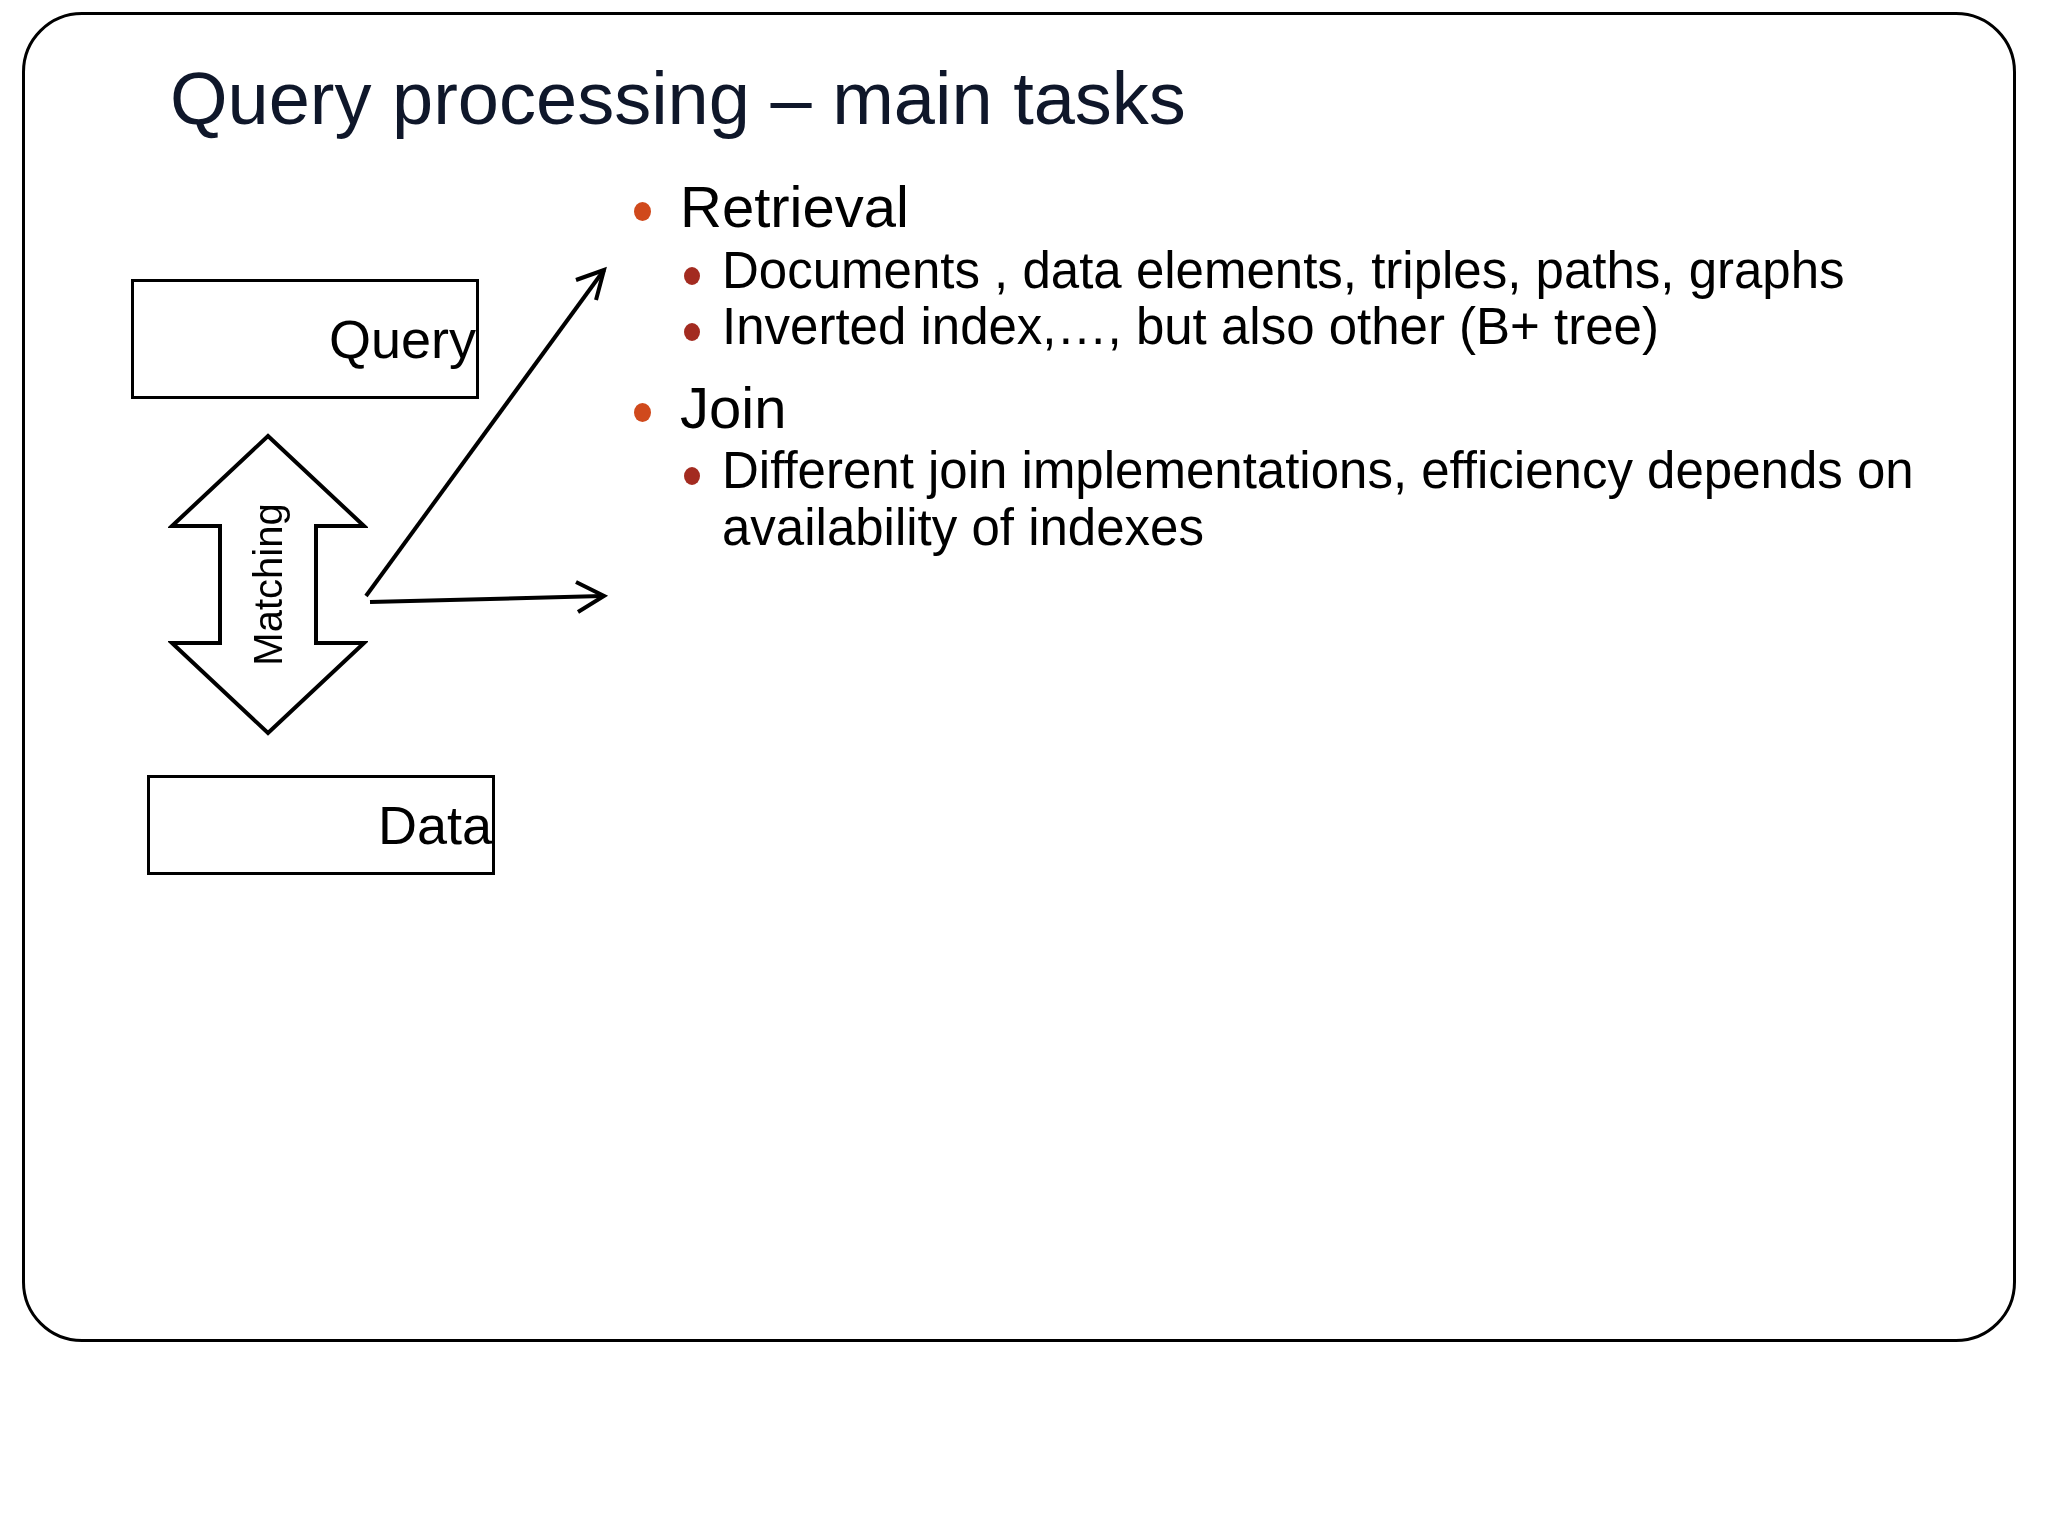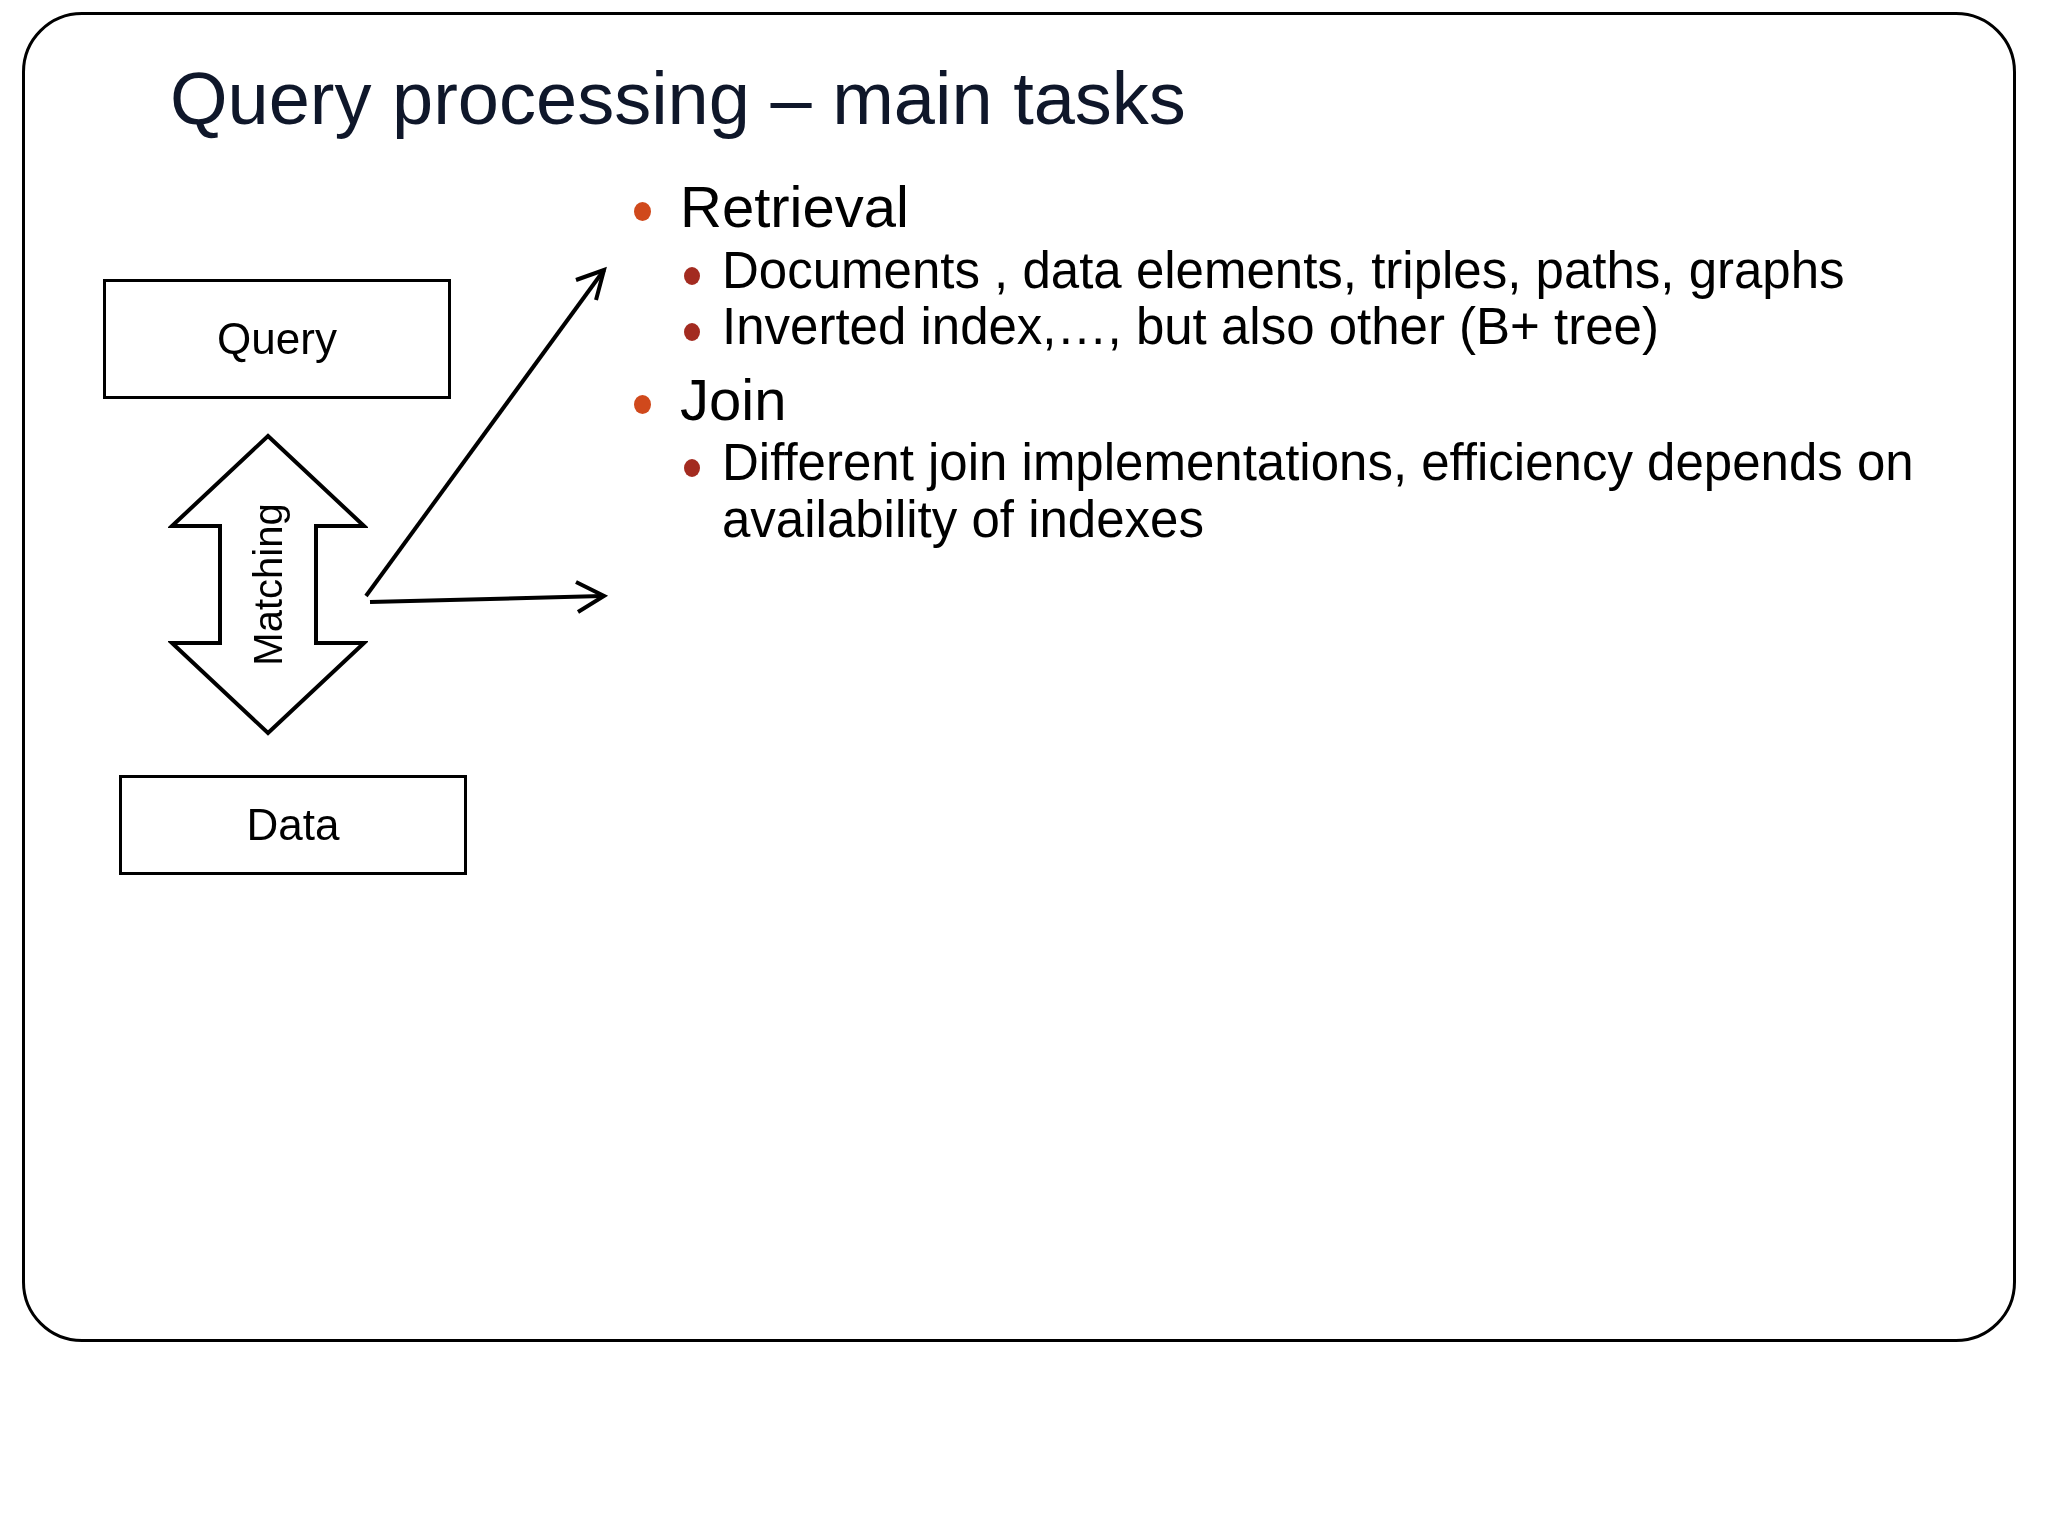--- a/index.html
+++ b/index.html
@@ -49,23 +49,24 @@
     width: 640px;
     height: 1100px;
   }
   .flowbox {
     position: absolute;
     border: 3px solid #000000;
     background: #ffffff;
     box-sizing: border-box;
     display: flex;
     align-items: center;
-    justify-content: center;
-    font-size: 44px;
-    color: #000000;
+    justify-content: flex-end;
+    font-size: 54px;
+    color: #000000;
+    margin-left: 28px;
   }
   #query-box {
     left: 103px;
     top: 279px;
     width: 348px;
     height: 120px;
   }
   #data-box {
     left: 119px;
     top: 775px;
@@ -203,21 +204,21 @@
       <span class="bullet"></span>
       <span class="txt">Documents , data elements, triples, paths, graphs</span>
     </div>
 
     <div class="lvl2">
       <span class="bullet"></span>
       <span class="txt">Inverted index,…, but also other (B+ tree)</span>
     </div>
 
 
-    <div class="lvl1" style="margin-top:14px;">
+    <div class="lvl1" style="margin-top:22px;">
       <span class="bullet"></span>
       <span class="txt">Join</span>
     </div>
 
     <div class="lvl2">
       <span class="bullet"></span>
       <span class="txt">Different join implementations, efficiency depends on availability of indexes</span>
     </div>
 
 

